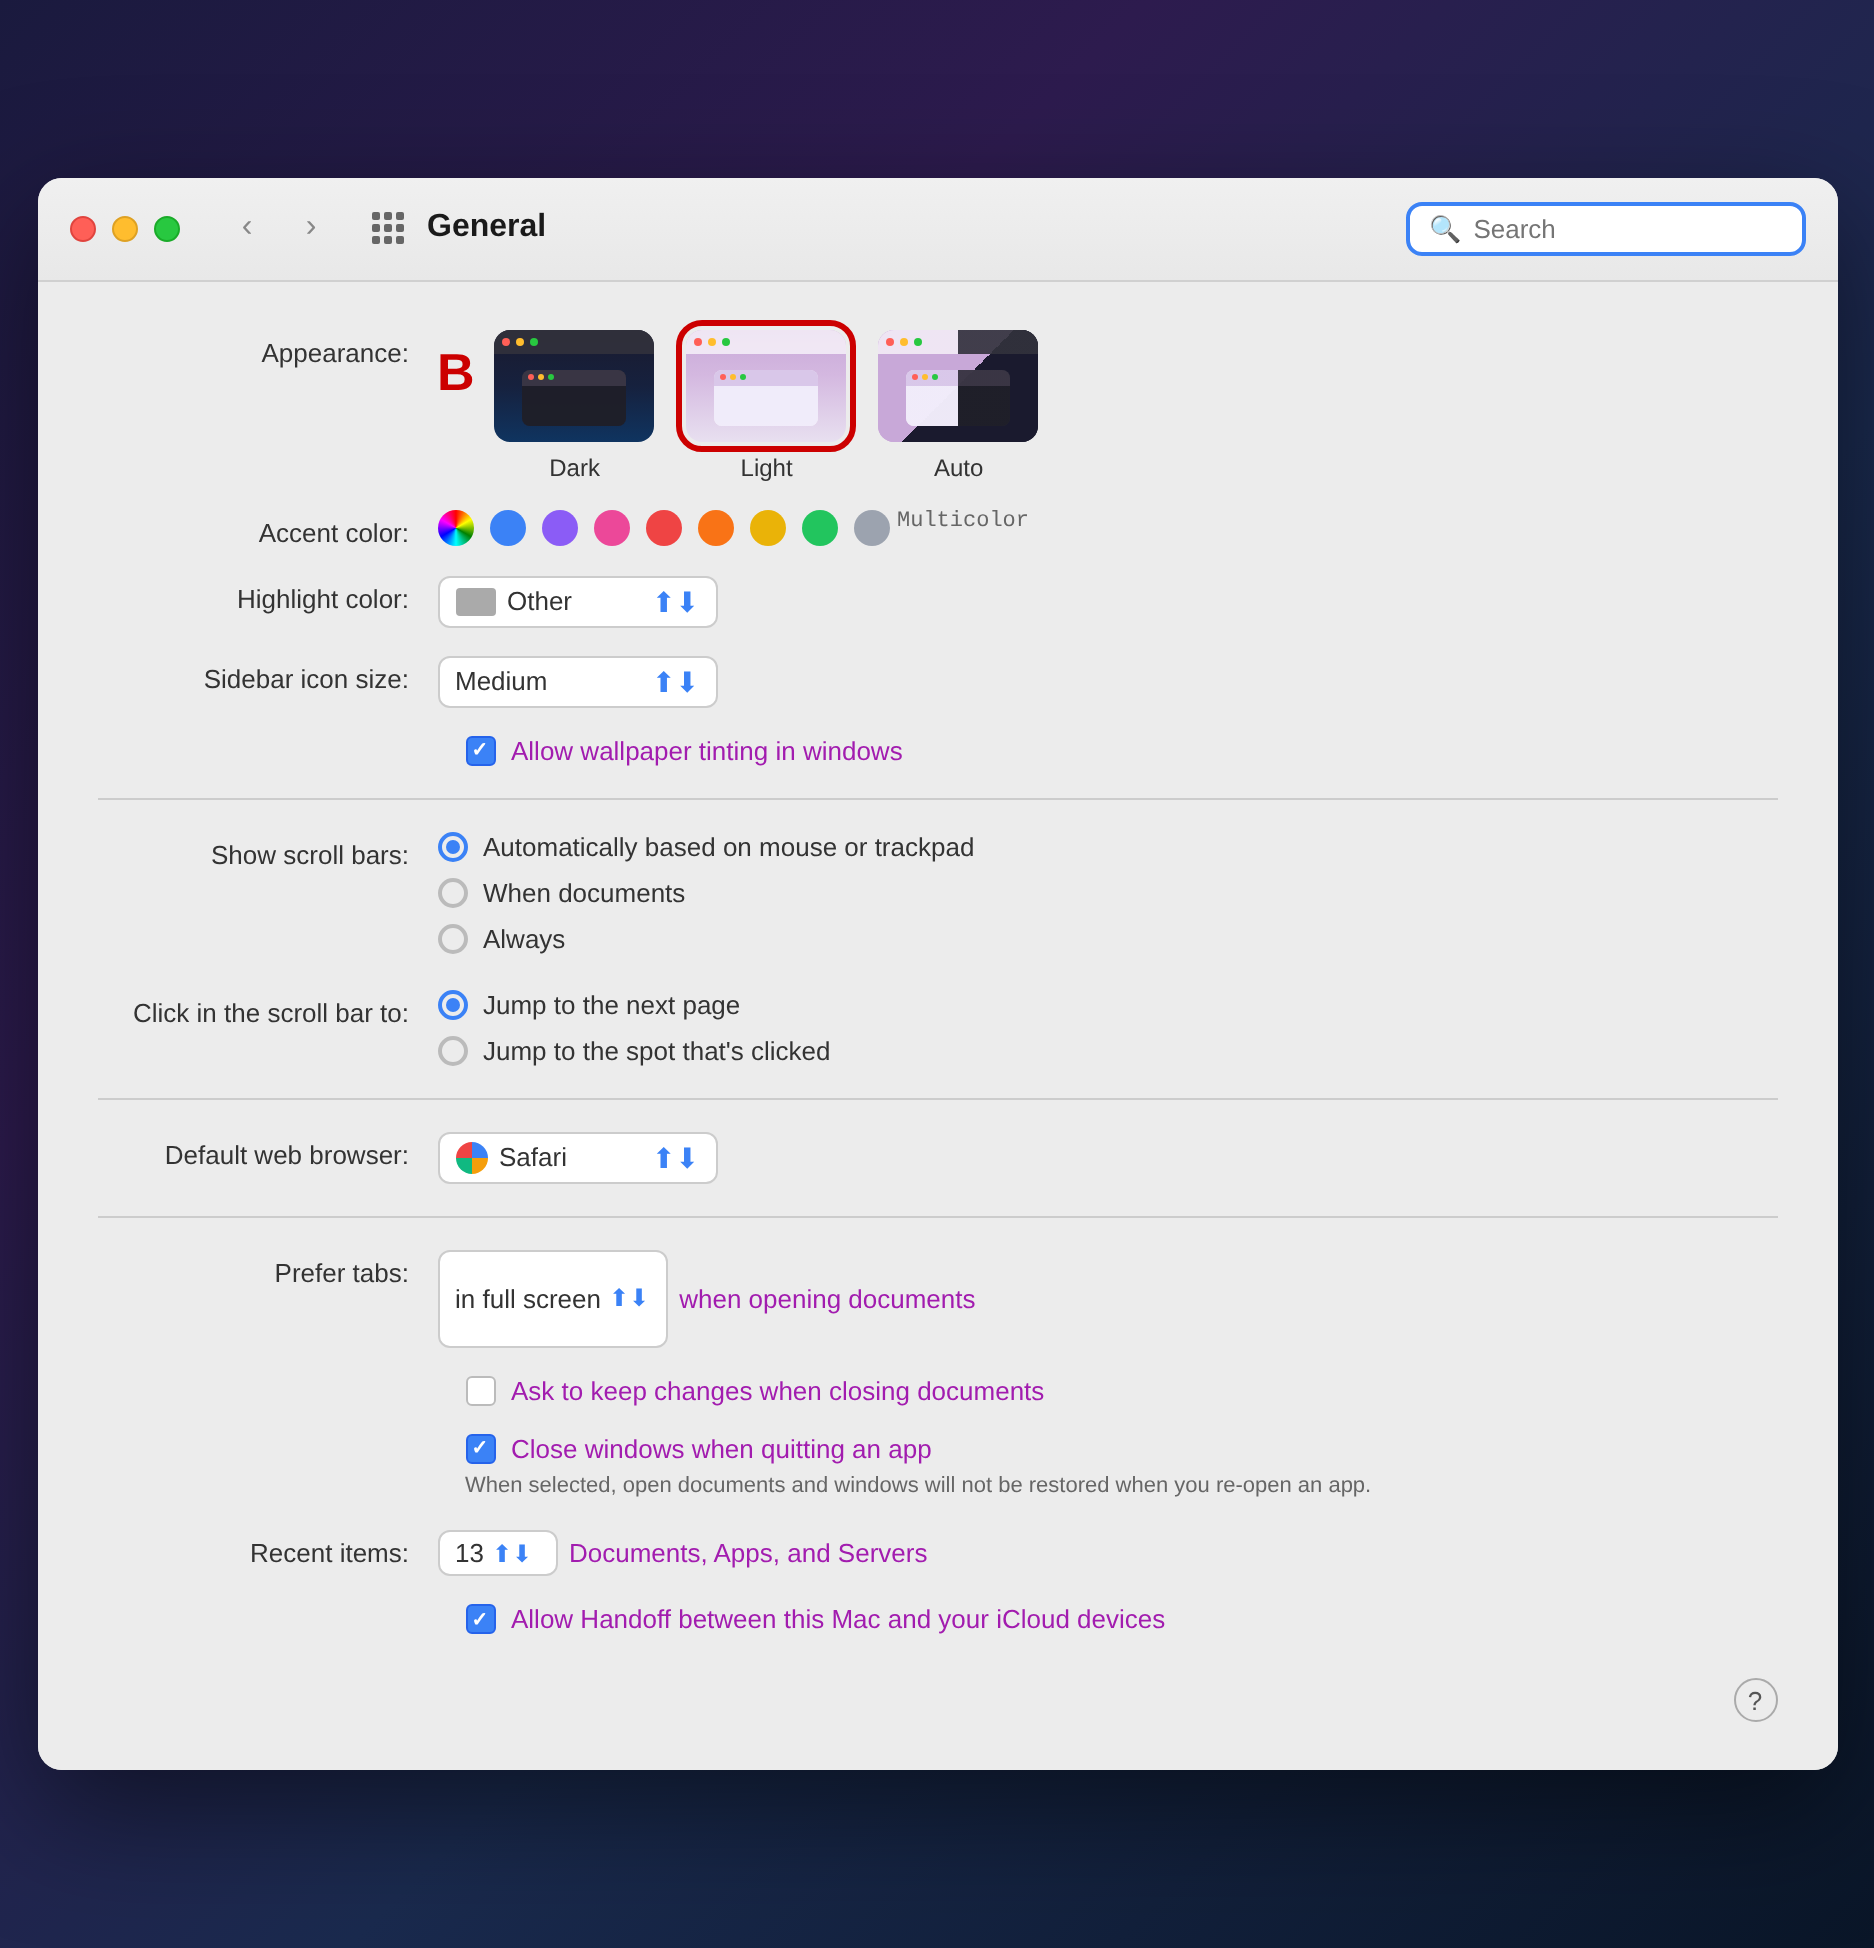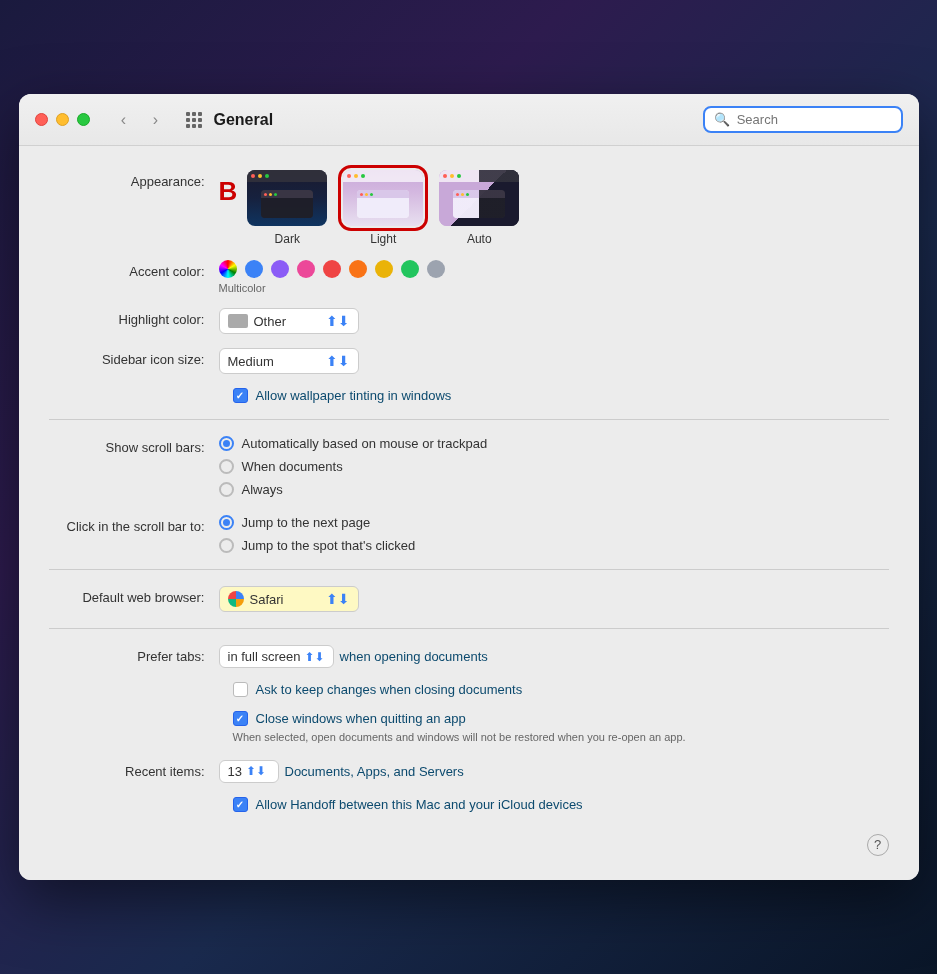--- a/index.html
+++ b/index.html
@@ -201,22 +201,23 @@
       width: 18px;
       height: 18px;
       border-radius: 50%;
       cursor: pointer;
     }
     .accent-multicolor {
       background: conic-gradient(red, yellow, green, cyan, blue, magenta, red);
     }
     .accent-section {
       display: flex;
-      flex-direction: column;
+      flex-direction: row;
       gap: 4px;
+      font-family: Liberation Mono, monospace;
     }
     .accent-label {
       font-size: 11px;
       color: #666;
     }
 
     
     .dropdown {
       display: flex;
       align-items: center;
@@ -265,21 +266,21 @@
       background: white;
       border: 1px solid #bbb;
     }
     .checkbox-check {
       color: white;
       font-size: 10px;
       font-weight: 700;
     }
     .checkbox-label {
       font-size: 13px;
-      color: #0c4a6e;
+      color: #a21caf;
     }
 
     
     .divider {
       height: 1px;
       background: #ccc;
       margin: 16px 0;
     }
 
     
@@ -315,21 +316,21 @@
     }
     .radio-label {
       font-size: 13px;
       color: #333;
     }
 
     
     .safari-dropdown {
       display: flex;
       align-items: center;
-      background: #fef9c3;
+      background: #ffffff;
       border: 1px solid #ccc;
       border-radius: 6px;
       padding: 4px 8px;
       gap: 6px;
       cursor: pointer;
       min-width: 140px;
       font-size: 13px;
       color: #333;
     }
     .safari-icon {
@@ -339,21 +340,21 @@
       background: conic-gradient(#3b82f6 0deg 90deg, #f59e0b 90deg 180deg, #10b981 180deg 270deg, #ef4444 270deg 360deg);
     }
 
     
     .inline-dropdown {
       display: inline-flex;
       align-items: center;
       background: white;
       border: 1px solid #ccc;
       border-radius: 6px;
-      padding: 3px 8px;
+      padding: 16px 8px;
       gap: 4px;
       cursor: pointer;
       font-size: 13px;
       color: #333;
     }
     .inline-arrow {
       color: #3b82f6;
       font-size: 12px;
     }
 

